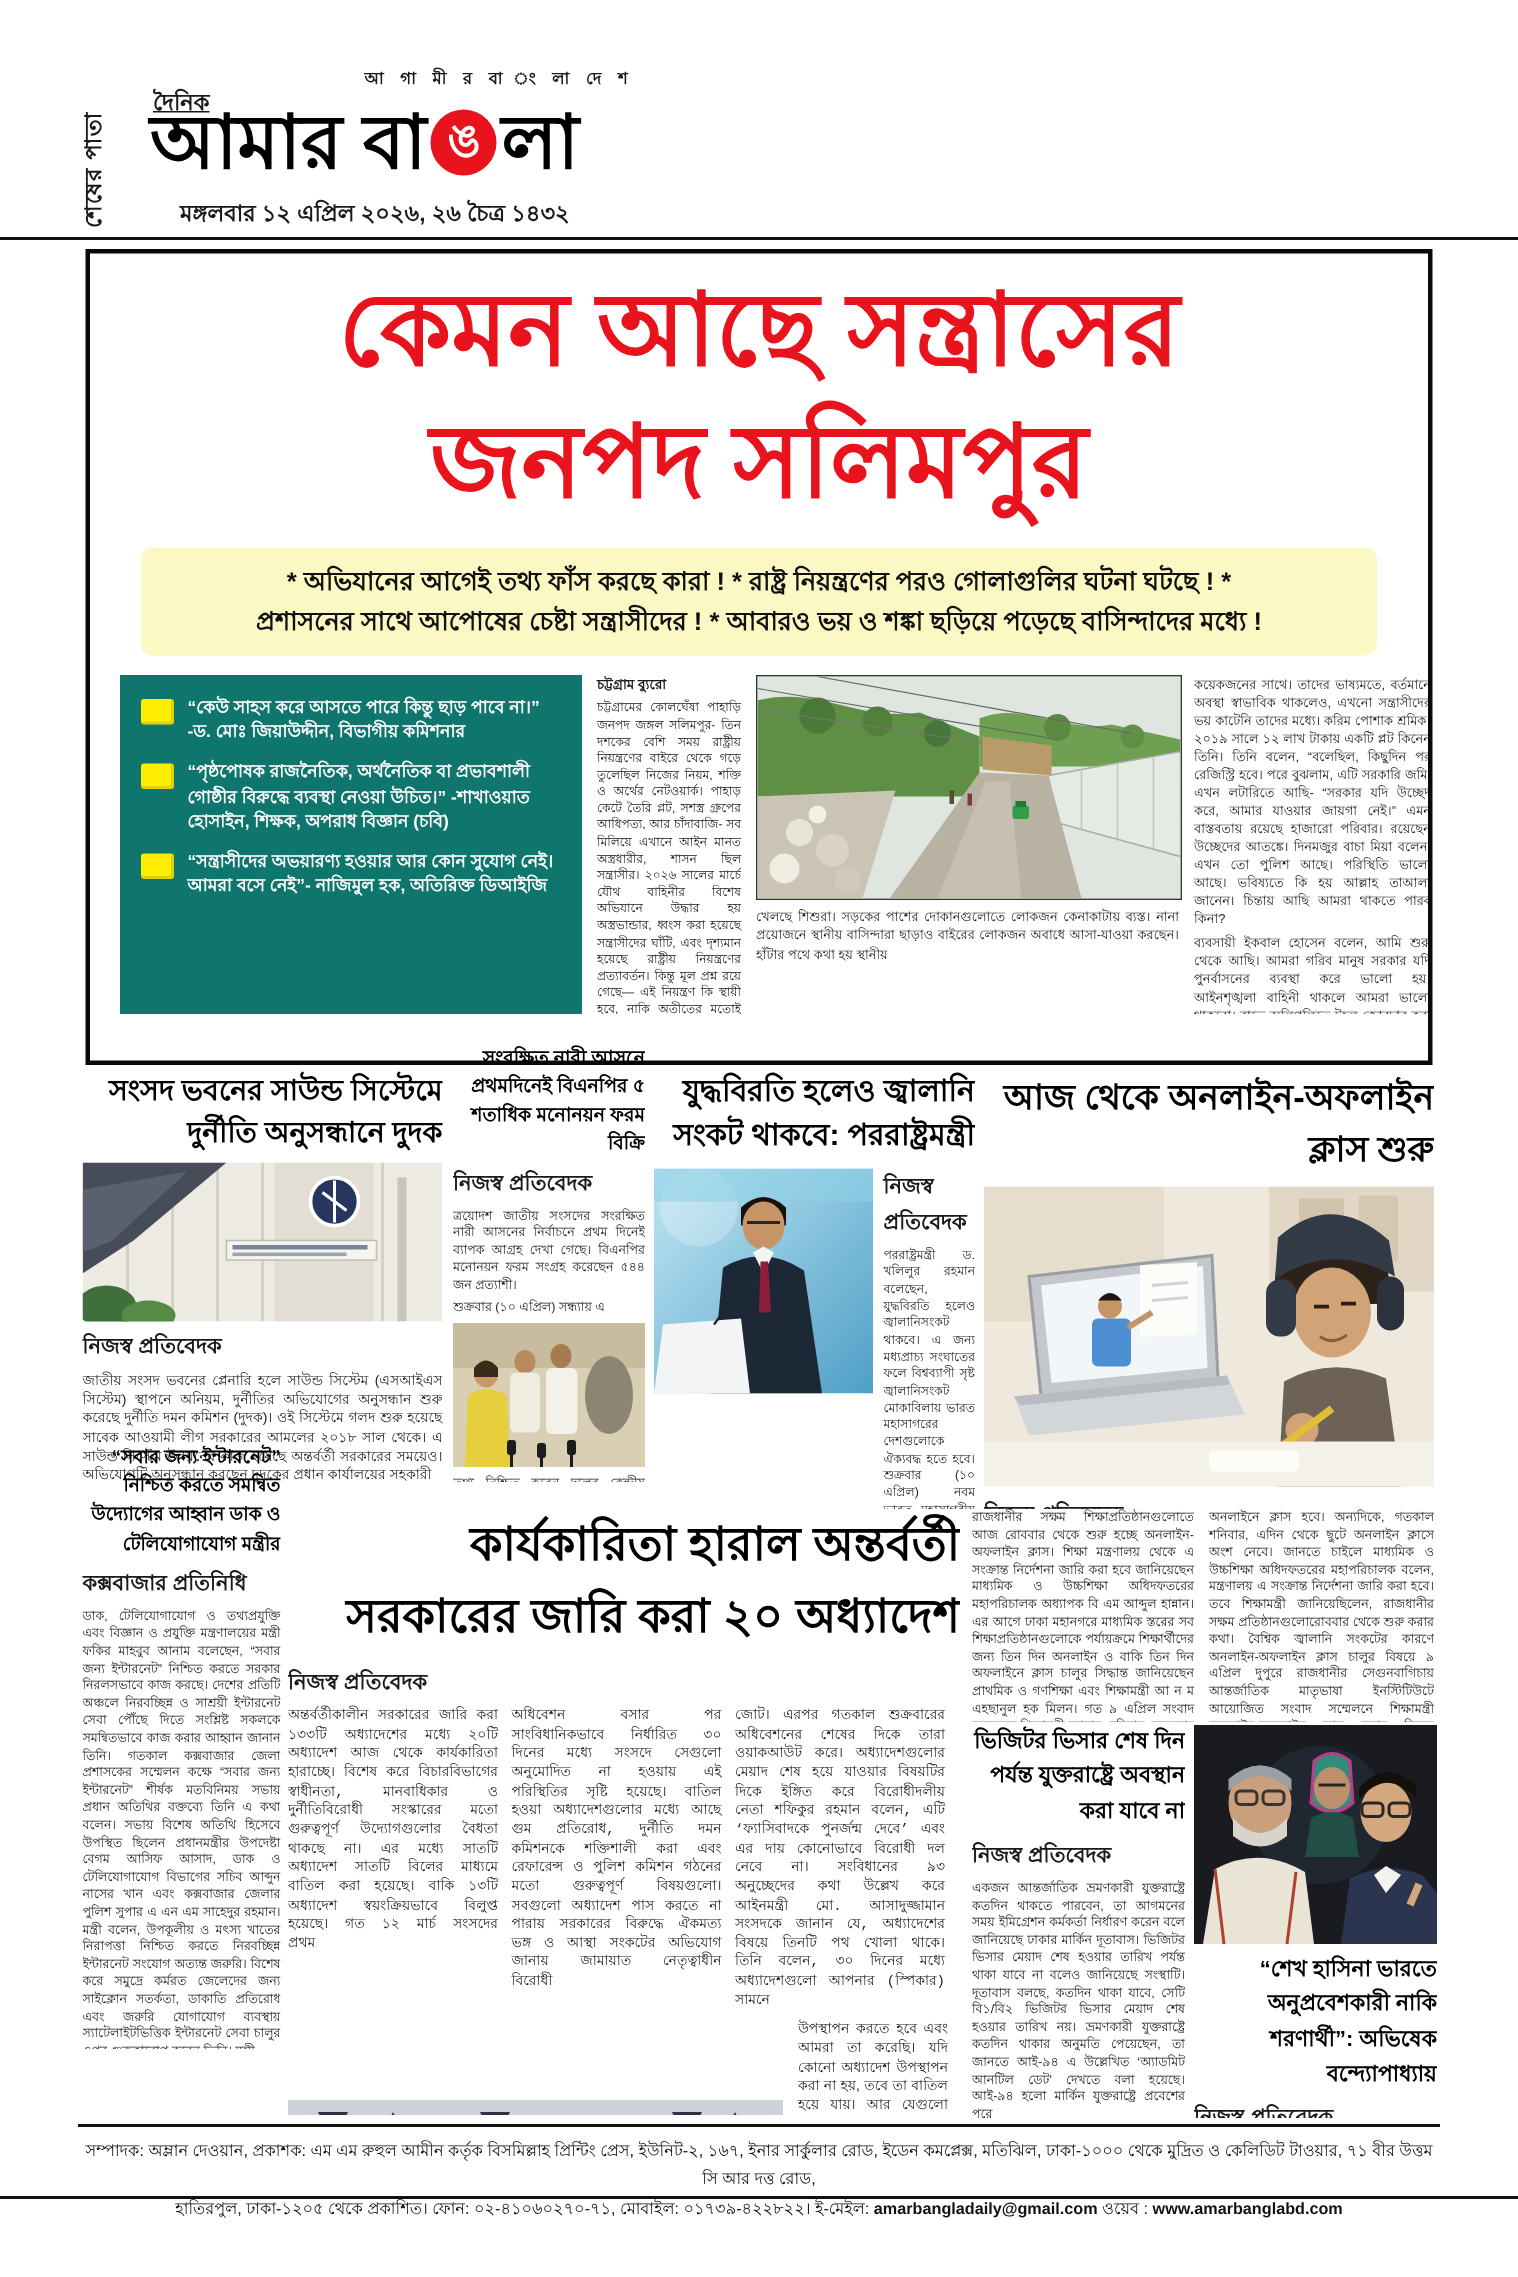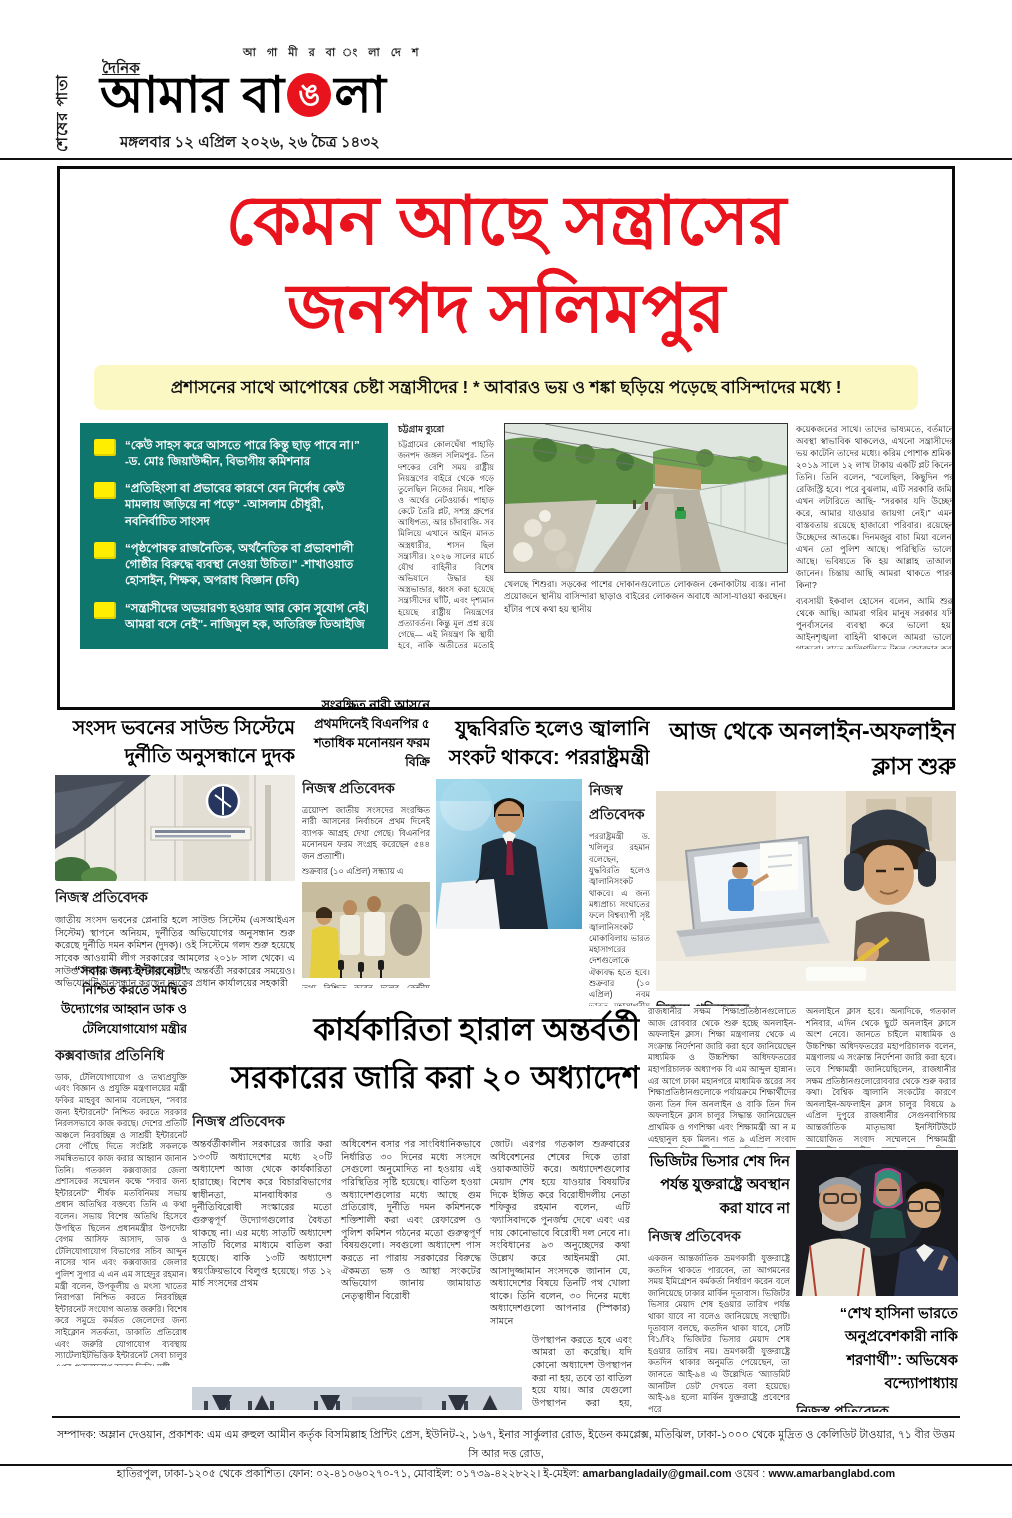--- a/index.html
+++ b/index.html
@@ -34,21 +34,21 @@
   .lead-photo-col svg{display:block;border:1px solid #333;}
   .lead-right{width:158px;min-width:158px;font-size:8.6px;line-height:1.4;text-align:justify;}
   .bureau{font-weight:bold;font-size:9px;margin-bottom:4px;}
   .under-photo{font-size:8.6px;line-height:1.45;text-align:justify;margin-top:5px;}
   
   .art-head{font-weight:bold;text-align:right;color:#000;}
   .byline{font-weight:bold;font-size:14px;margin:5px 0 4px 0;}
   .body{font-size:9.3px;line-height:1.36;text-align:justify;color:#222;}
   .small-body{font-size:8.4px;line-height:1.38;text-align:justify;color:#222;}
   .ph{display:block;}
-  .cols3{display:flex;gap:9px;}
+  .cols3{display:flex;gap:9px;font-family:Liberation Mono, monospace;}
   .footer{position:absolute;left:52px;top:1416px;width:908px;border-top:2px solid #111;padding-top:7px;
           text-align:center;font-size:10.8px;line-height:1.8;color:#111;}
   .bot-rule{position:absolute;left:0;top:1464px;width:1012px;border-top:2px solid #111;}
 </style>
 </head>
 <body>
 
 <div class="page">
 
   <div>
@@ -61,31 +61,28 @@
         <span>লা</span>
     </div>
     <div class="dateline">মঙ্গলবার ১২ এপ্রিল ২০২৬, ২৬ চৈত্র ১৪৩২</div>
     <div class="mast-rule"></div>
   </div>
 
   <div class="lead-box">
     <div class="lead-h">কেমন আছে সন্ত্রাসের</div>
     <div class="lead-h" style="margin-top:-4px">জনপদ সলিমপুর</div>
     <div class="lead-sub">
+      <div>* অভিযানের আগেই তথ্য ফাঁস করছে কারা ! * রাষ্ট্র নিয়ন্ত্রণের পরও গোলাগুলির ঘটনা ঘটছে ! *</div>
       <div>প্রশাসনের সাথে আপোষের চেষ্টা সন্ত্রাসীদের ! * আবারও ভয় ও শঙ্কা ছড়িয়ে পড়েছে বাসিন্দাদের মধ্যে !</div>
     </div>
     <div class="lead-cols">
       <div class="pink-box">
         <div class="quote-row">
             <span class="quote-sq"></span>
             <span class="quote-tx">“কেউ সাহস করে আসতে পারে কিন্তু ছাড় পাবে না।” -ড. মোঃ জিয়াউদ্দীন, বিভাগীয় কমিশনার</span>
-          </div>
-        <div class="quote-row">
-            <span class="quote-sq"></span>
-            <span class="quote-tx">“প্রতিহিংসা বা প্রভাবের কারণে যেন নির্দোষ কেউ মামলায় জড়িয়ে না পড়ে” -আসলাম চৌধুরী, নবনির্বাচিত সাংসদ</span>
           </div>
         <div class="quote-row">
             <span class="quote-sq"></span>
             <span class="quote-tx">“পৃষ্ঠপোষক রাজনৈতিক, অর্থনৈতিক বা প্রভাবশালী গোষ্ঠীর বিরুদ্ধে ব্যবস্থা নেওয়া উচিত।”  -শাখাওয়াত হোসাইন, শিক্ষক, অপরাধ বিজ্ঞান (চবি)</span>
           </div>
         <div class="quote-row">
             <span class="quote-sq"></span>
             <span class="quote-tx">“সন্ত্রাসীদের অভয়ারণ্য হওয়ার আর কোন সুযোগ নেই। আমরা বসে নেই”- নাজিমুল হক, অতিরিক্ত ডিআইজি</span>
           </div>
       </div>

